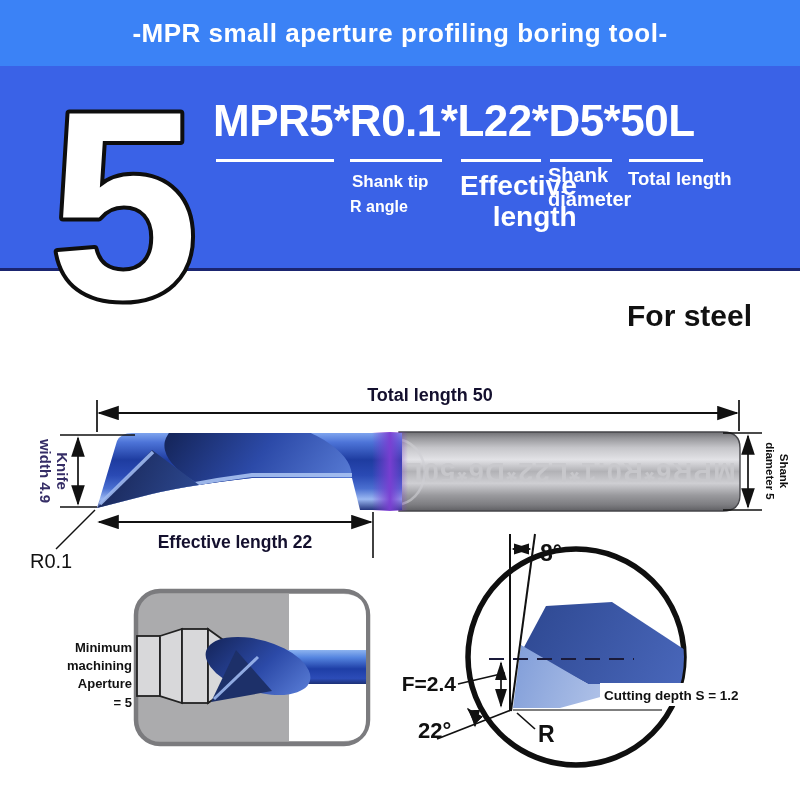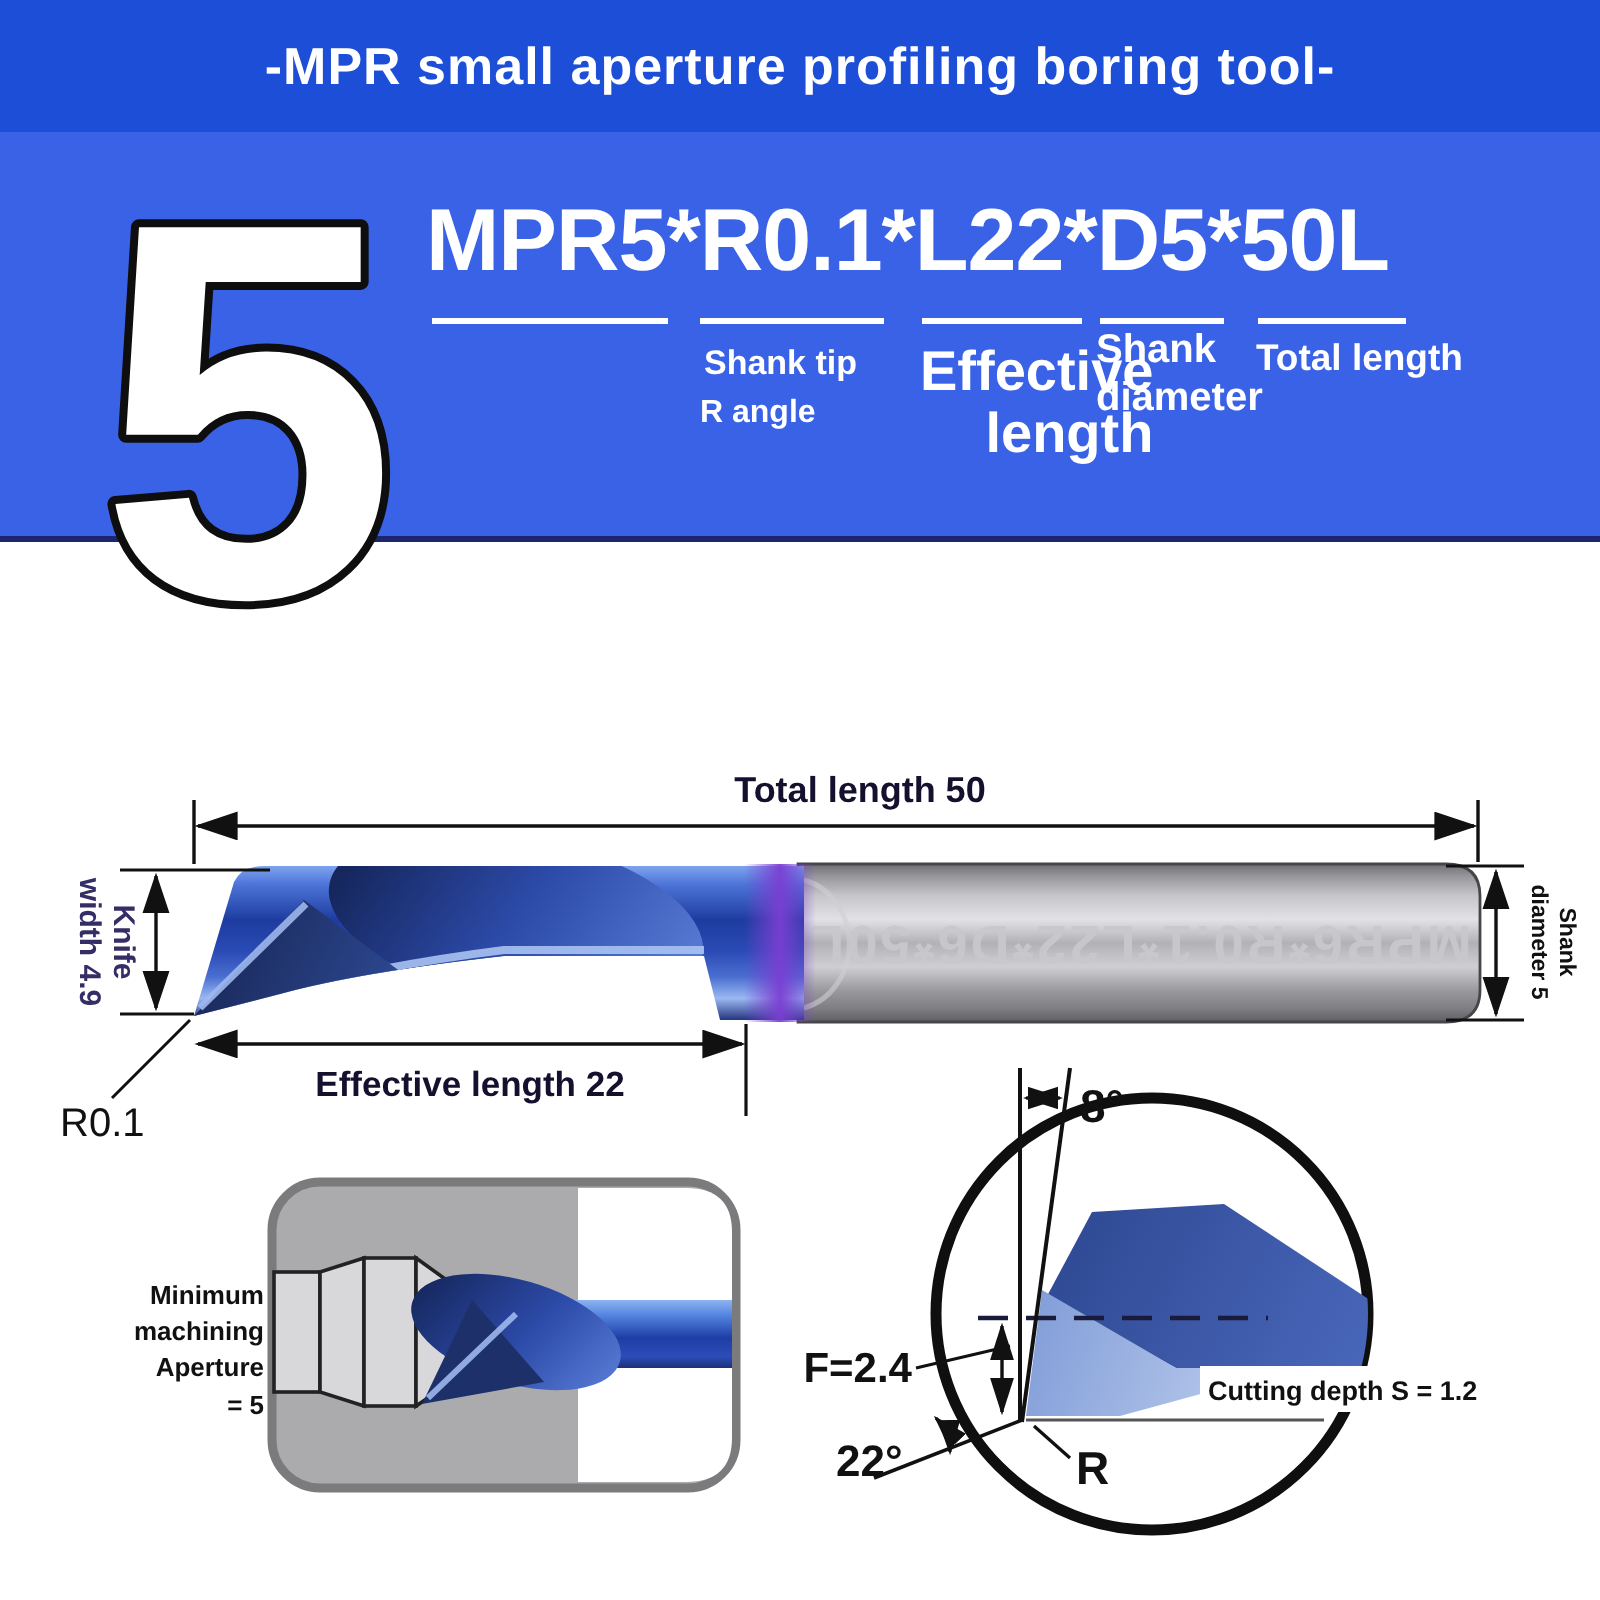--- a/index.html
+++ b/index.html
@@ -1,20 +1,20 @@
 <!DOCTYPE html>
 <html><head>
 <meta charset="utf-8">
 <style>
   html,body{margin:0;padding:0;background:#fff;}
   .page{position:relative;width:800px;height:800px;background:#fff;overflow:hidden;
         font-family:"Liberation Sans",sans-serif;}
 
   
-  .top-banner{position:absolute;left:0;top:0;width:800px;height:66px;background:#1d4ed8;
+  .top-banner{position:absolute;left:0;top:0;width:800px;height:66px;background:#3b82f6;
               display:flex;align-items:center;justify-content:center;}
   .top-banner .title{color:#fff;font-size:26px;font-weight:bold;letter-spacing:.5px;}
 
   
   .blue-banner{position:absolute;left:0;top:66px;width:800px;height:202px;background:#3a62e7;
                border-bottom:3px solid #1b2570;}
 
   .hero-five{position:absolute;left:24px;top:72px;width:200px;height:240px;}
 
   .spec-model{position:absolute;left:213px;top:96px;width:585px;color:#fff;
@@ -65,20 +65,21 @@
   <div class="u u5"></div>
 
   <div class="spec-label lab2a">Shank tip</div>
   <div class="spec-label lab2b">R angle</div>
   <div class="spec-label lab3">Effective
 length</div>
   <div class="spec-label lab4">Shank
 diameter</div>
   <div class="spec-label lab5">Total length</div>
 
+  <div class="for-steel">For steel</div>
 
   <svg class="main-drawing" viewBox="0 378 800 196">
     <defs>
       <marker id="mA" markerWidth="12" markerHeight="10" refX="11" refY="4" orient="auto-start-reverse">
         <path d="M0,0 L12,4 L0,8 Z" fill="#111"></path>
       </marker>
       <linearGradient id="gBlue" gradientUnits="userSpaceOnUse" x1="0" y1="433" x2="0" y2="510">
         <stop offset="0" stop-color="#7ea4ee"></stop>
           <stop offset="0.12" stop-color="#4d74d8"></stop>
         <stop offset="0.35" stop-color="#1e3ca0"></stop>

